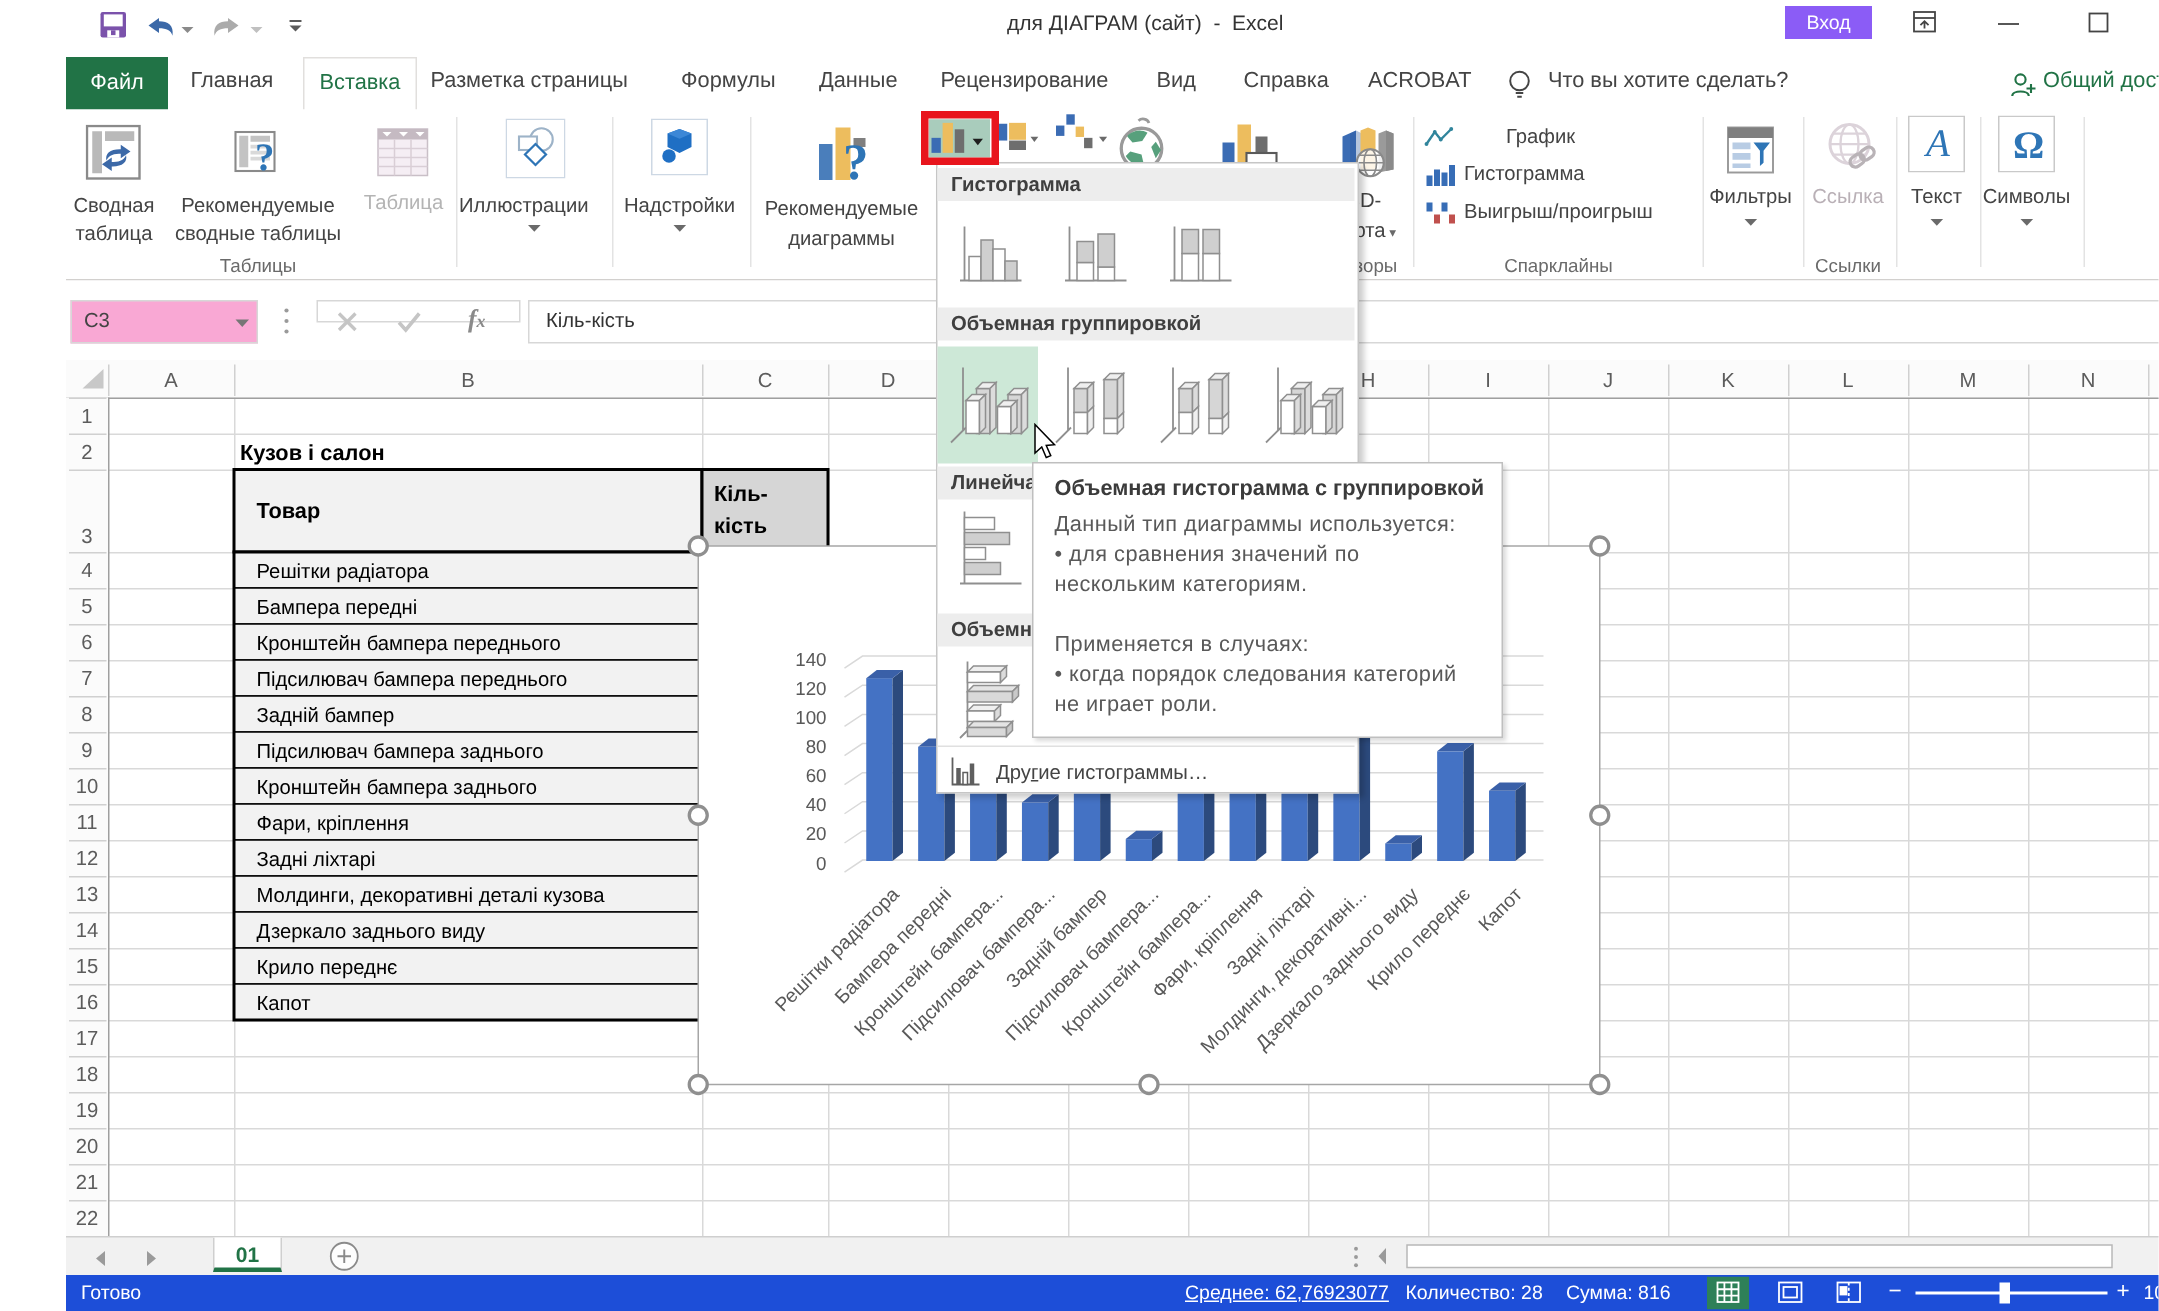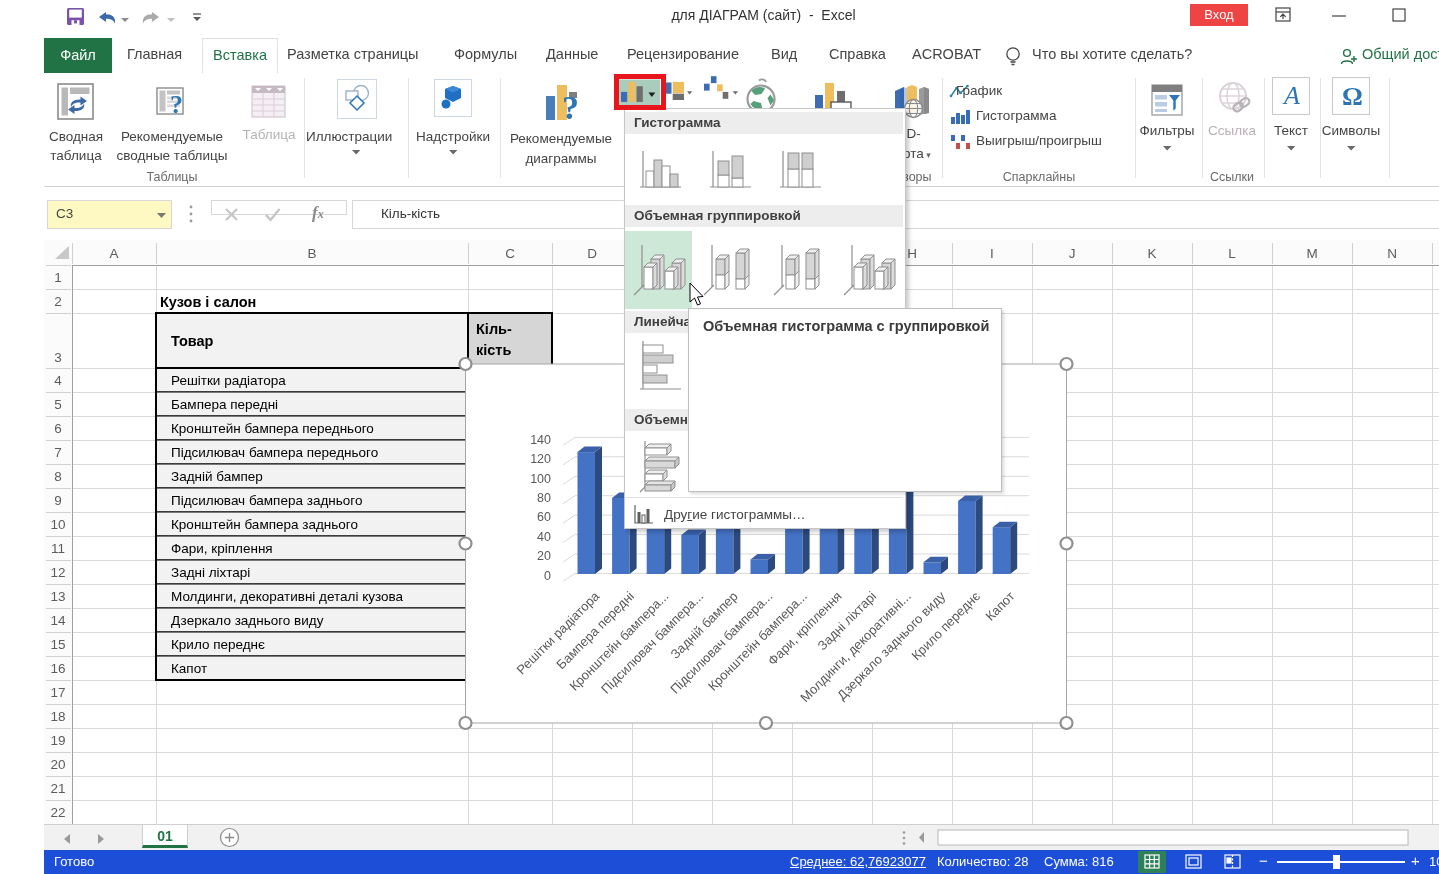--- a/index.html
+++ b/index.html
@@ -24,21 +24,21 @@
     <path d="M42 6 l-7 5 7 5 v-3.2 c5 0 8 1.5 9 5 1-7-3-9.5-9-9.6 z" fill="#3c69a8"></path>
     <path d="M57 12 l4 4 4-4 z" fill="#8a8a8a"></path>
 
     <path d="M88 6 l7 5 -7 5 v-3.2 c-5 0-8 1.5-9 5 -1-7 3-9.5 9-9.6 z" fill="#ababab"></path>
     <path d="M103 12 l4 4 4-4 z" fill="#c0c0c0"></path>
 
     <path d="M129 8 h8" stroke="#5a5a5a" stroke-width="1.3" fill="none"></path>
     <path d="M129 11 l4 4 4-4 z" fill="#5a5a5a"></path>
   </svg>
   <div class="abs" style="left:0;top:7px;width:1439px;text-align:center;font-size:14px;color:#333;">для ДІАГРАМ (сайт)&nbsp; -&nbsp; Excel</div>
-  <div class="abs" style="left:1146px;top:4px;width:58px;height:22px;background:#ef4444;color:#fff;font-size:13px;text-align:center;line-height:22px;">Вход</div>
+  <div class="abs" style="left:1146px;top:4px;width:58px;height:22px;background:#8b5cf6;color:#fff;font-size:13px;text-align:center;line-height:22px;">Вход</div>
 
   <svg class="abs" style="left:1230px;top:6px;" width="200" height="20" viewBox="0 0 200 20">
     <rect x="2" y="2" width="14" height="13" fill="none" stroke="#444" stroke-width="1.2"></rect>
     <line x1="2" y1="6" x2="16" y2="6" stroke="#444" stroke-width="1.2"></line>
     <path d="M9 13 v-4.5 M6.3 10.8 l2.7 -2.7 2.7 2.7" fill="none" stroke="#444" stroke-width="1.2"></path>
     <path d="M58 10 h14" stroke="#444" stroke-width="1.2"></path>
     <rect x="119" y="3" width="12" height="12" fill="none" stroke="#444" stroke-width="1.2"></rect>
     <path d="M178 3 l12 12 M190 3 l-12 12" stroke="#444" stroke-width="1.2"></path>
   </svg>
 </div>
@@ -186,21 +186,21 @@
 <rect x="7" y="4" width="4" height="11" fill="#376db6"></rect>
 <rect x="12" y="6" width="4" height="9" fill="#376db6"></rect>
 <rect x="17" y="1" width="4" height="14" fill="#376db6"></rect>
 </svg>
 <svg class="abs" style="left:905px;top:61px;" width="22" height="16" viewBox="0 0 22 16">
 <rect x="2" y="1" width="4" height="6" fill="#376db6"></rect>
 <rect x="7" y="9" width="4" height="6" fill="#c0504d"></rect>
 <rect x="12" y="1" width="4" height="6" fill="#376db6"></rect>
 <rect x="17" y="9" width="4" height="6" fill="#c0504d"></rect>
 </svg>
-<div class="abs" style="left:912px;top:10px;font-size:13.5px;color:#444;">График</div>
+<div class="abs" style="left:960px;top:10px;font-size:13.5px;color:#444;">График</div>
 <div class="abs" style="left:932px;top:35px;font-size:13.5px;color:#444;">Гистограмма</div>
 <div class="abs" style="left:932px;top:60px;font-size:13.5px;color:#444;">Выигрыш/проигрыш</div>
 <div class="abs" style="left:940px;top:97px;width:110px;text-align:center;font-size:12.5px;color:#6a6a6a;">Спарклайны</div>
 <div class="abs" style="left:1091px;top:5px;width:1px;height:100px;background:#e3e3e3;"></div>
 <svg class="abs" style="left:1104px;top:8px;" width="38" height="38" viewBox="0 0 38 38">
 <rect x="4" y="4" width="30" height="30" fill="#fff" stroke="#9a9a9a" stroke-width="1.3"></rect>
 <rect x="4" y="4" width="30" height="7" fill="#7f7f7f"></rect>
 <rect x="7" y="14" width="12" height="4.5" fill="#b8cce4"></rect>
 <rect x="7" y="21" width="12" height="4.5" fill="#b8cce4"></rect>
 <rect x="7" y="28" width="12" height="3" fill="#b8cce4"></rect>
@@ -242,42 +242,42 @@
 <svg class="abs" style="left:1302px;top:72px;" width="11" height="7">
         <path d="M1 1 l4.2 4.5 4.2-4.5 z" fill="#6a6a6a"></path>
       </svg>
 <div class="abs" style="left:1345px;top:5px;width:1px;height:100px;background:#e3e3e3;"></div>
 <svg class="abs" style="left:1405px;top:96px;" width="16" height="12">
         <path d="M2 9 l6 -5.5 6 5.5" fill="none" stroke="#6a6a6a" stroke-width="1.6"></path>
       </svg>
 </div>
 
 <div class="abs" style="left:0;top:187px;width:1439px;height:53px;background:#fff;">
-  <div class="abs" style="left:3px;top:13px;width:125px;height:29px;background:#fef9c3;border:1px solid #d7d7d7;box-sizing:border-box;">
+  <div class="abs" style="left:3px;top:13px;width:125px;height:29px;background:#f9a8d4;border:1px solid #d7d7d7;box-sizing:border-box;">
     <div class="abs" style="left:8px;top:5px;font-size:13.5px;color:#444;">C3</div>
     <svg class="abs" style="left:108px;top:11px;" width="12" height="8">
           <path d="M1 1 l4.5 5 4.5-5 z" fill="#767676"></path>
         </svg>
   </div>
   <svg class="abs" style="left:144px;top:17px;" width="6" height="22">
         <circle cx="3" cy="3" r="1.4" fill="#9a9a9a"></circle>
         <circle cx="3" cy="10" r="1.4" fill="#9a9a9a"></circle>
         <circle cx="3" cy="17" r="1.4" fill="#9a9a9a"></circle>
       </svg>
   <div class="abs" style="left:167px;top:13px;width:136px;height:15px;background:#fff;border:1px solid #d7d7d7;box-sizing:border-box;">
     <svg class="abs" style="left:12px;top:6px;" width="16" height="16">
           <path d="M2 2 l11 11 M13 2 l-11 11" stroke="#c5c5c5" stroke-width="2.2"></path>
         </svg>
     <svg class="abs" style="left:52px;top:6px;" width="18" height="16">
           <path d="M2 8 l4.5 5 L15.5 2" stroke="#c5c5c5" stroke-width="2.4" fill="none"></path>
         </svg>
     <div class="abs" style="left:100px;top:2px;font-size:17px;color:#8a8a8a;font-family:'Liberation Serif',serif;font-style:italic;font-weight:bold;">f<span style="font-size:12px;">x</span></div>
   </div>
   <div class="abs" style="left:308px;top:13px;width:1131px;height:29px;background:#fff;border:1px solid #d7d7d7;box-sizing:border-box;">
-    <div class="abs" style="left:28px;top:5px;font-size:13.5px;color:#333;">Кіль-кість</div>
+    <div class="abs" style="left:11px;top:5px;font-size:13.5px;color:#333;">Кіль-кість</div>
   </div>
 </div>
 
 <div class="abs" id="sheet" style="left:0;top:240px;width:1439px;height:584px;background:#fff;z-index:1;">
 <svg class="abs" style="left:0;top:0;" width="1439" height="584">
 <g stroke="#d9d9d9" stroke-width="1">
 <line x1="112.5" y1="25" x2="112.5" y2="584"></line>
 <line x1="424.5" y1="25" x2="424.5" y2="584"></line>
 <line x1="508.5" y1="25" x2="508.5" y2="584"></line>
 <line x1="588.5" y1="25" x2="588.5" y2="584"></line>
@@ -648,20 +648,21 @@
 <path d="M2 2 V20 H20" stroke="#5f5f5f" stroke-width="1.2" fill="none"></path>
 <rect x="4.5" y="9" width="3" height="11" fill="#5f5f5f"></rect>
 <rect x="9" y="12" width="3" height="8" fill="#fff" stroke="#5f5f5f"></rect>
 <rect x="13.5" y="6" width="3" height="14" fill="#5f5f5f"></rect>
 </svg>
 <div class="abs" style="left:39px;top:398px;font-size:13.5px;color:#444;">Дру<span style="text-decoration:underline;">г</span>ие гистограммы…</div>
 </div>
 
 <div class="abs" id="tooltip" style="left:644px;top:308px;width:314px;height:184px;background:#fff;border:1px solid #bfbfbf;box-shadow:2px 2px 3px rgba(0,0,0,0.15);z-index:20;box-sizing:border-box;">
   <div style="margin:9px 0 0 14px;font-size:14.5px;font-weight:bold;color:#3b3b3b;">Объемная гистограмма с группировкой</div>
+  <div style="margin:6px 0 0 14px;font-size:14.5px;letter-spacing:0.3px;color:#595959;line-height:20px;">Данный тип диаграммы используется:<br>• для сравнения значений по<br>нескольким категориям.<br><br>Применяется в случаях:<br>• когда порядок следования категорий<br>не играет роли.</div>
 </div>
 
 <svg class="abs" style="left:643px;top:282px;z-index:40;" width="20" height="28" viewBox="0 0 20 28">
   <path d="M3 1 L3 20 L7.5 16 L10.5 23 L13.5 21.8 L10.5 15 L16 14.5 Z" fill="#fff" stroke="#000" stroke-width="1"></path>
 </svg>
 
 <div class="abs" style="left:570px;top:74px;width:52px;height:36px;border:5px solid #e8151d;box-sizing:border-box;z-index:50;"></div>
 
 <div class="abs" style="left:0;top:824px;width:1439px;height:26px;background:#f1f1f1;border-top:1px solid #cfcfcf;box-sizing:border-box;">
   <svg class="abs" style="left:18px;top:8px;" width="50" height="12">

